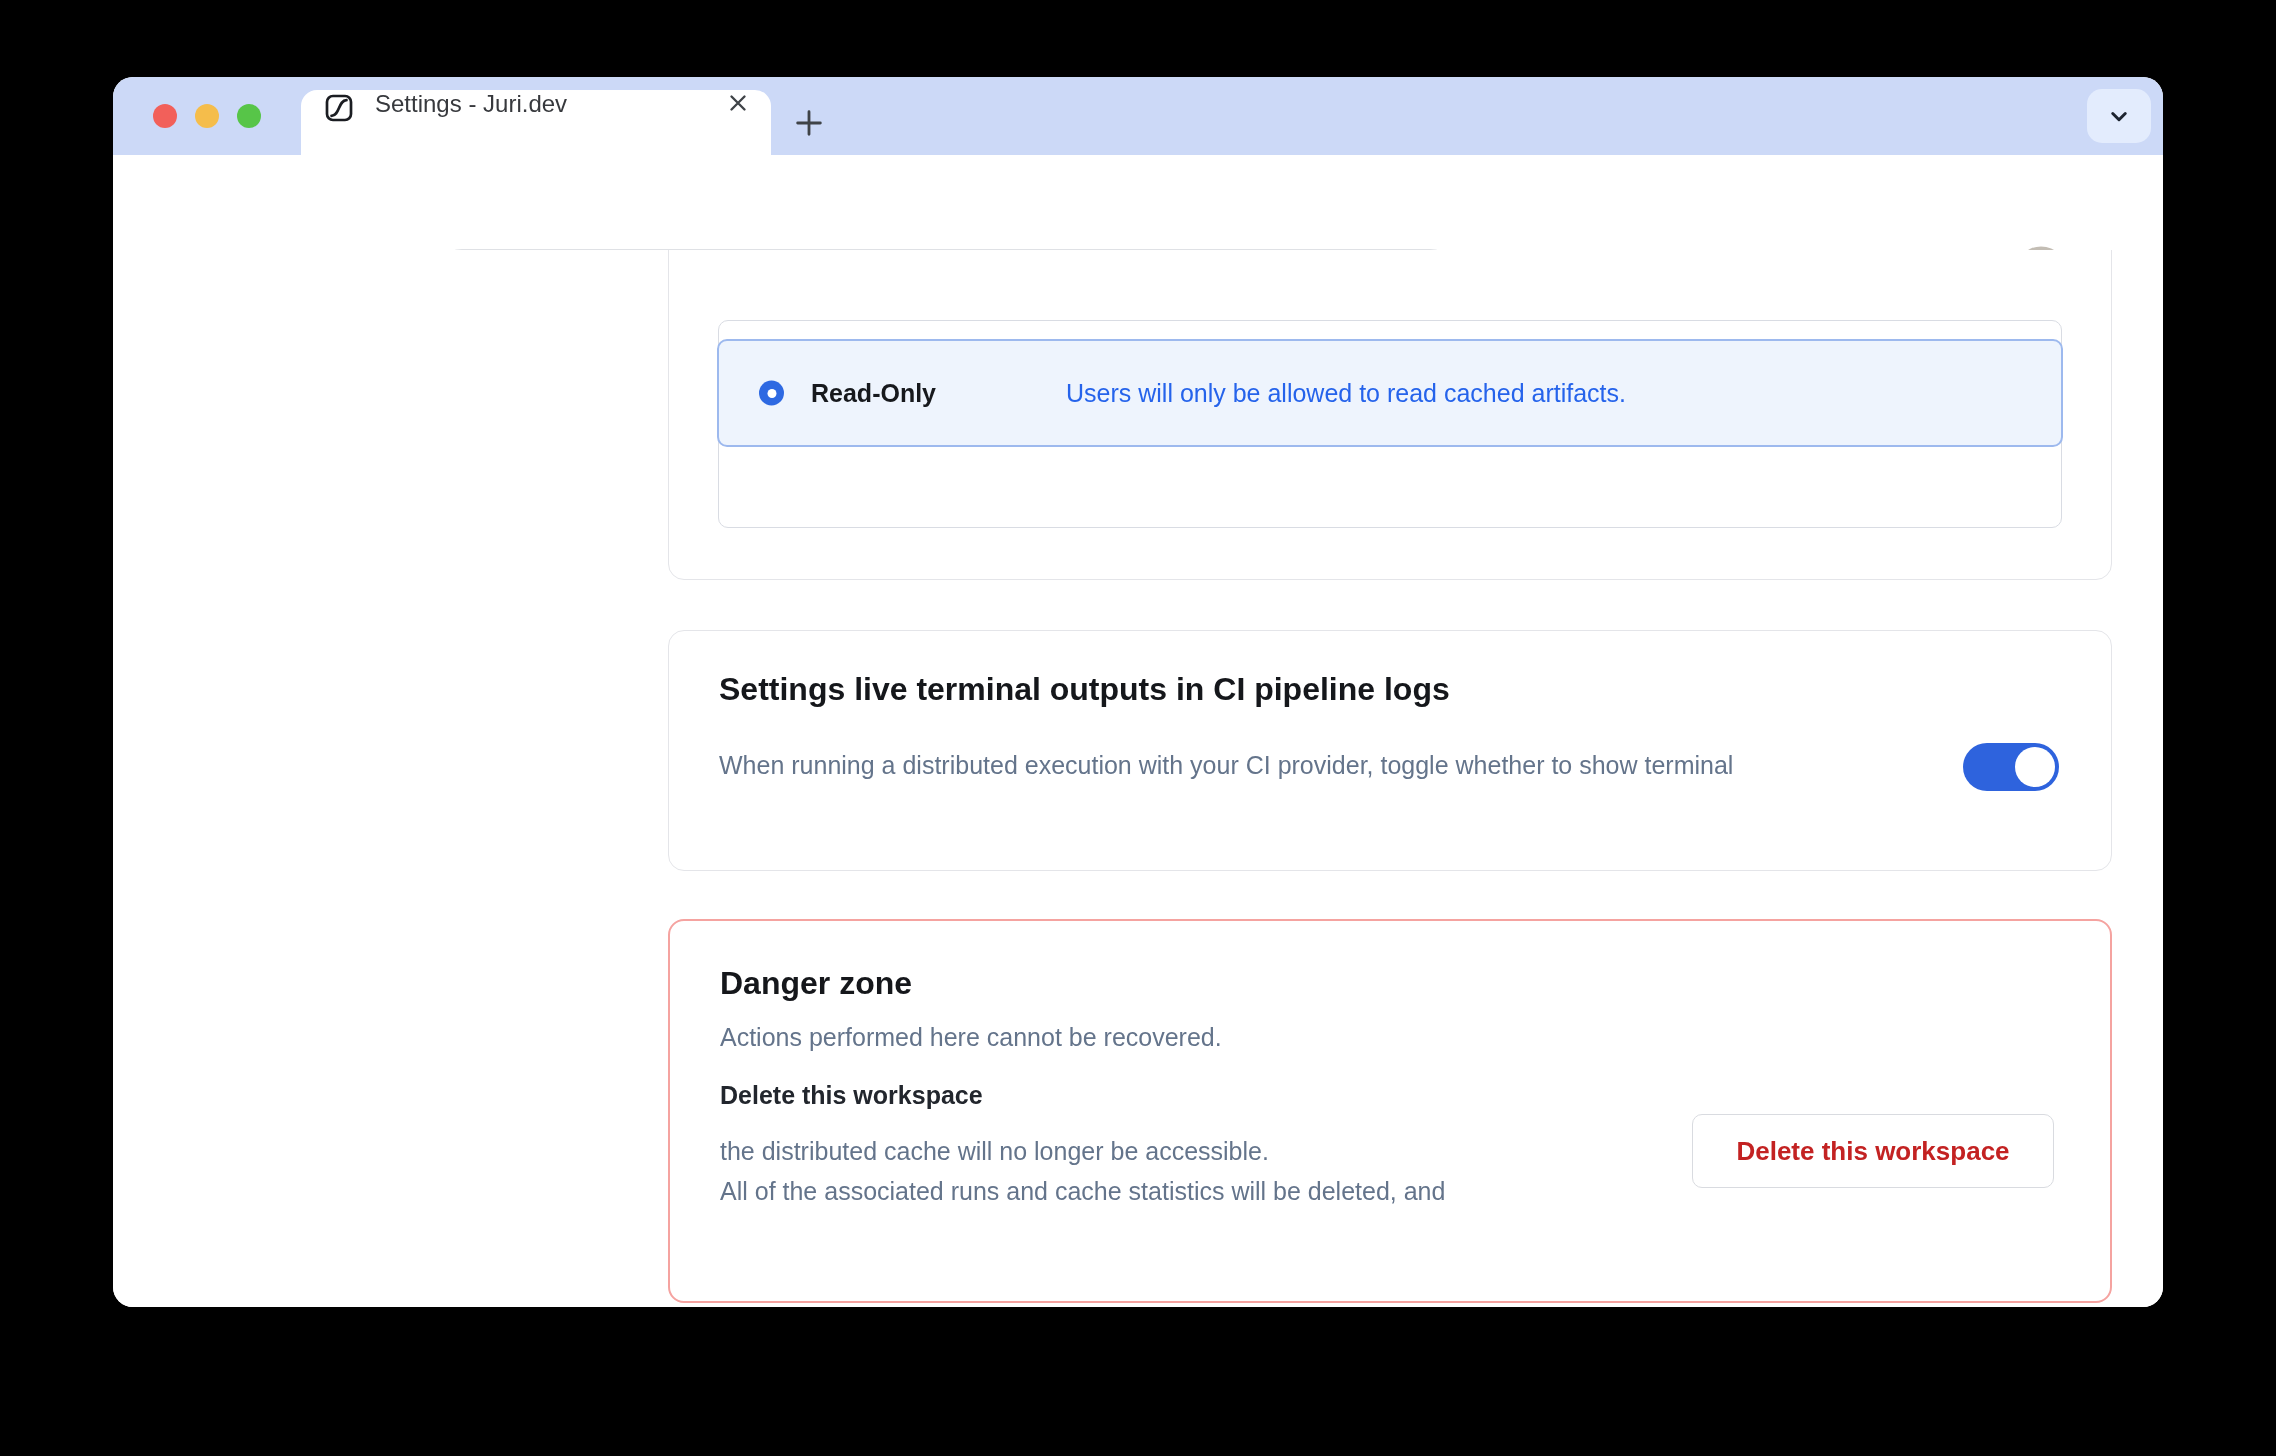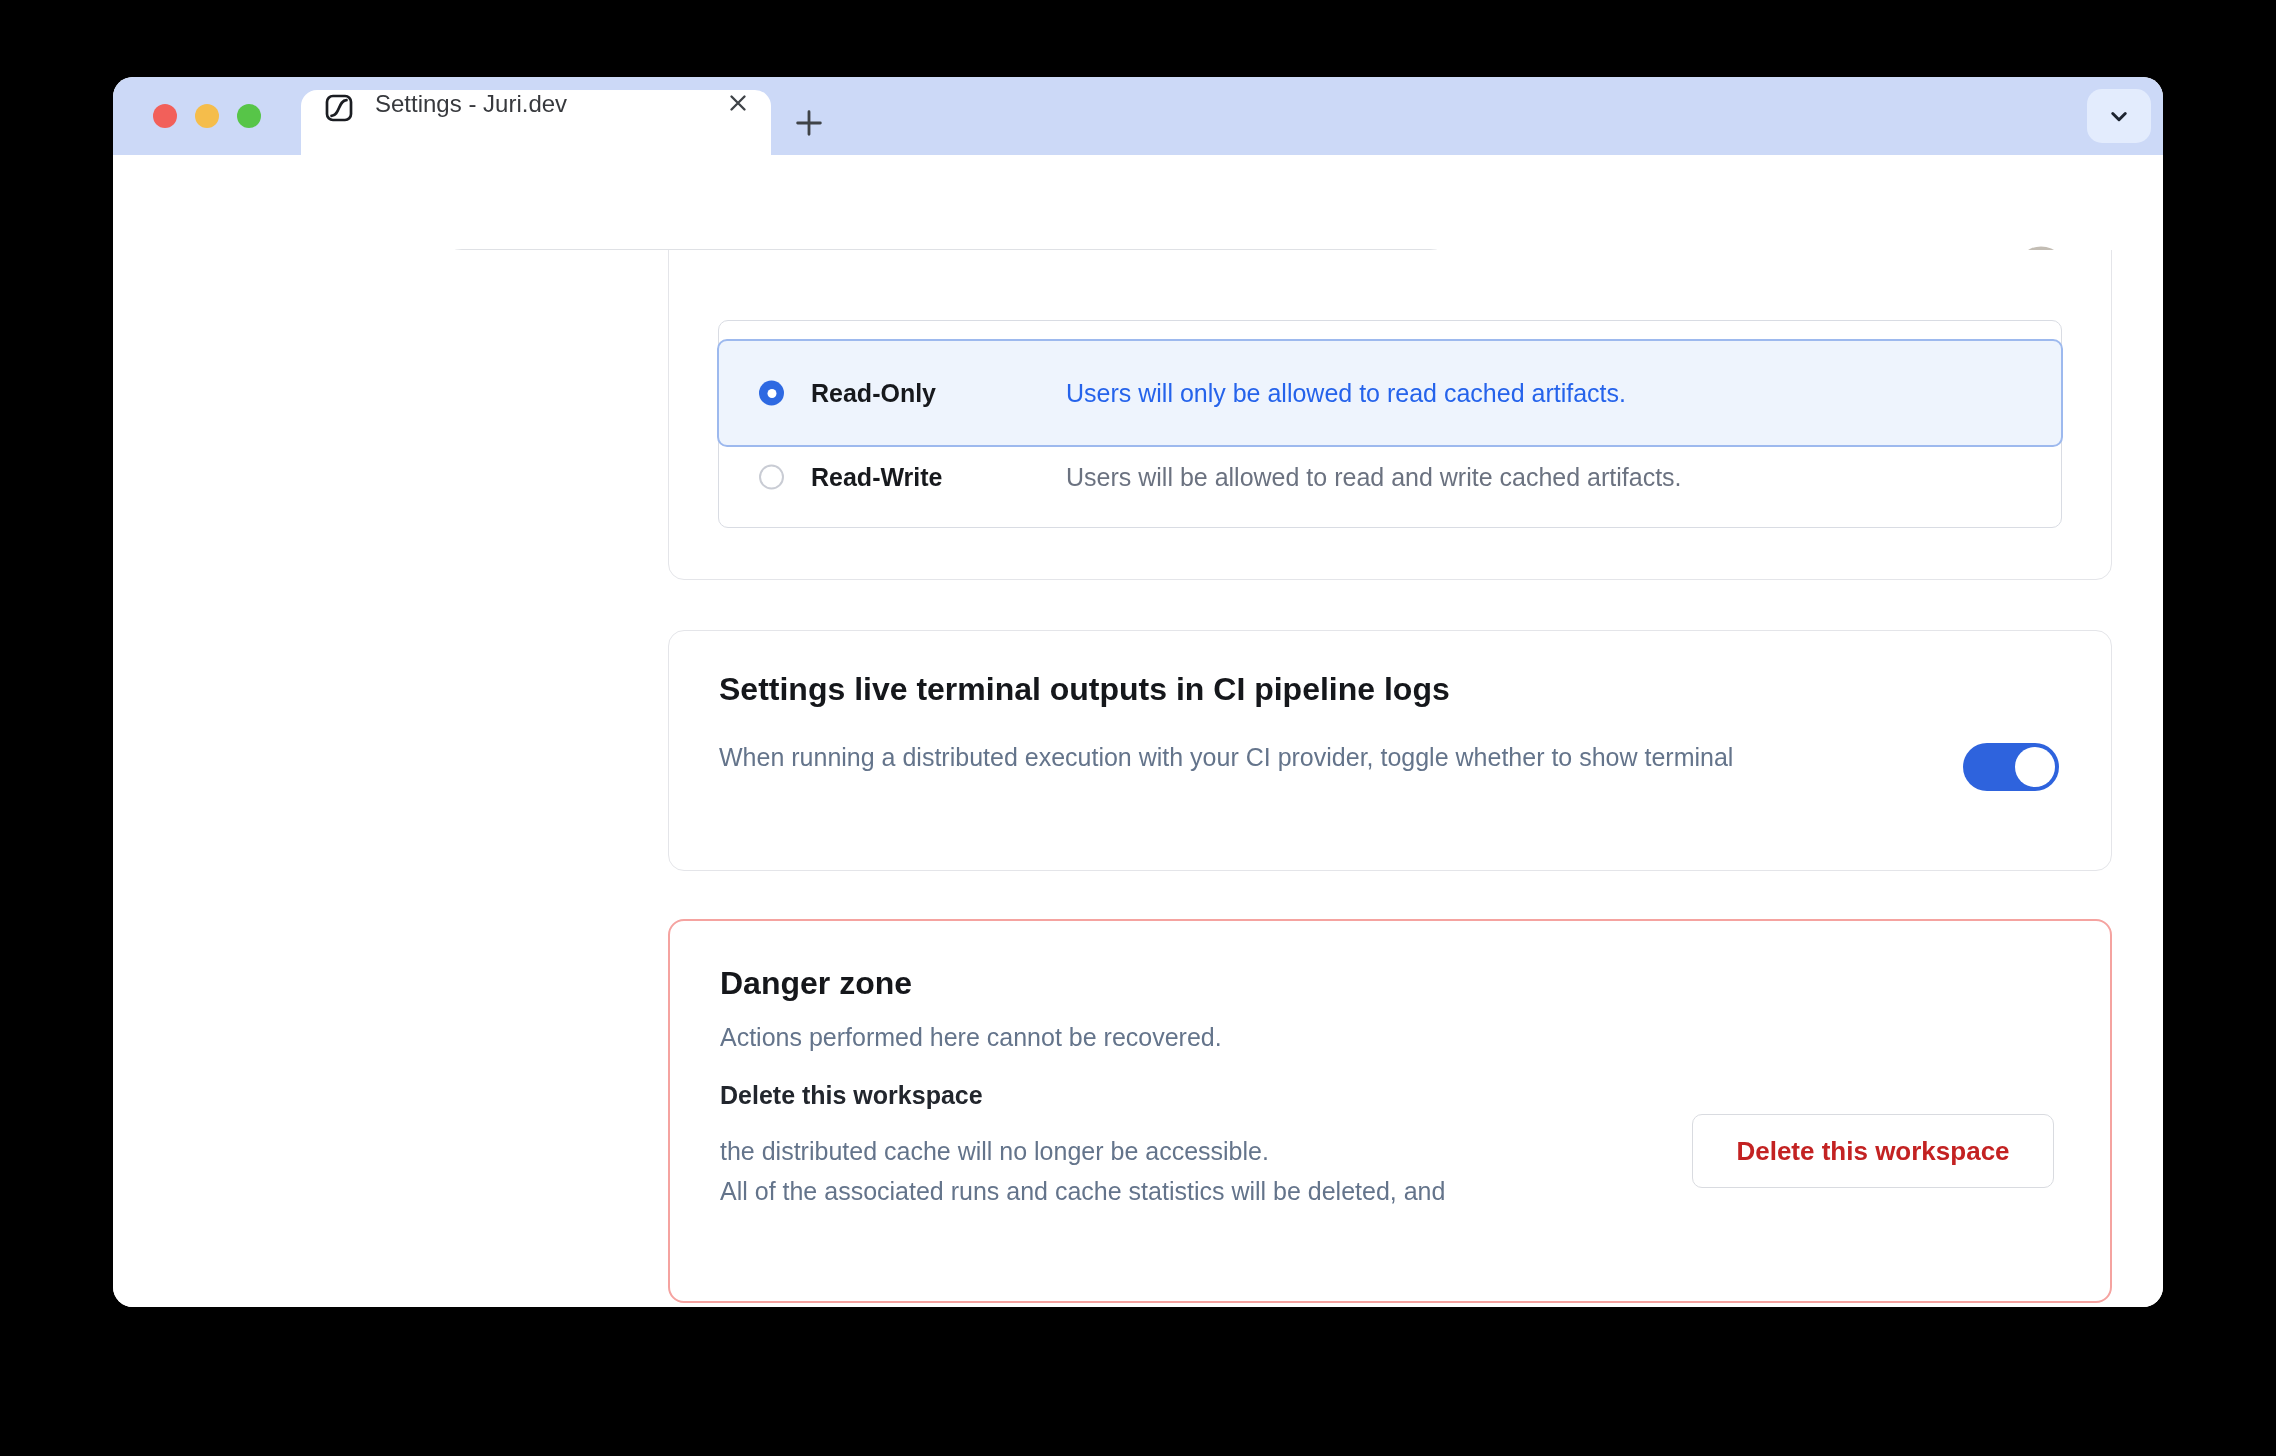--- a/index.html
+++ b/index.html
@@ -45,21 +45,21 @@
         border:2px solid #9db9ee;border-radius:10px;}
   .row-sel .dsc{color:#2563eb;text-align:center;}
   .row-un{bottom:0;height:101px;}
   .row-un .dsc{color:#6b7280;}
   .radio-on{background:#2e69e2;position:relative;}
   .radio-on::after{content:"";position:absolute;left:50%;top:50%;transform:translate(-50%,-50%);
         width:9px;height:9px;border-radius:50%;background:#fff;}
   .radio-off{background:#fff;border:2px solid #c9ccd4;box-sizing:border-box;}
   .card2{top:380px;height:241px;}
   .card-title{position:absolute;left:50px;top:40px;font-size:32px;font-weight:700;color:#15171b;}
-  .card2 .desc{position:absolute;left:50px;top:106px;font-size:25px;color:#64748b;line-height:40px;}
+  .card2 .desc{position:absolute;left:50px;top:114px;font-size:25px;color:#64748b;line-height:40px;}
   .toggle{position:absolute;right:52px;top:112px;width:96px;height:48px;border-radius:24px;background:#2e63dd;}
   .toggle .knob{position:absolute;right:4px;top:4px;width:40px;height:40px;border-radius:50%;background:#fff;}
   .danger{top:669px;height:384px;border:2px solid #f5a3a0;border-radius:16px;}
   .danger .sub{position:absolute;left:50px;top:102px;font-size:25px;color:#64748b;}
   .danger .item-title{position:absolute;left:50px;top:160px;font-size:25px;font-weight:700;color:#22262d;}
   .danger .item-desc{position:absolute;left:50px;top:210px;font-size:25px;color:#64748b;line-height:40px;}
   .del-btn{position:absolute;right:56px;top:193px;width:360px;height:72px;background:#fff;
         border:1.5px solid #d9dbe0;border-radius:10px;display:flex;align-items:center;justify-content:center;
         font-size:26px;font-weight:700;color:#c32222;cursor:pointer;}
   svg{display:block;}
@@ -207,25 +207,20 @@
 
   <div class="content">
 
     <div class="intro-line">
       <span>token? </span><span class="intro-link">Learn more</span><span>.</span>
     </div>
 
     <div class="card card1">
       <div class="radio-table">
 
-        <div class="acc-row row-un">
-          <div class="radio radio-off"></div>
-          <div class="lbl">Read-Write</div>
-          <div class="dsc">Users will be allowed to read and write cached artifacts.</div>
-        </div>
 
         <div class="acc-row row-sel">
           <div class="radio radio-on"></div>
           <div class="lbl">Read-Only</div>
           <div class="dsc">Users will only be allowed to read cached artifacts.</div>
         </div>
 
       </div>
     </div>
 

